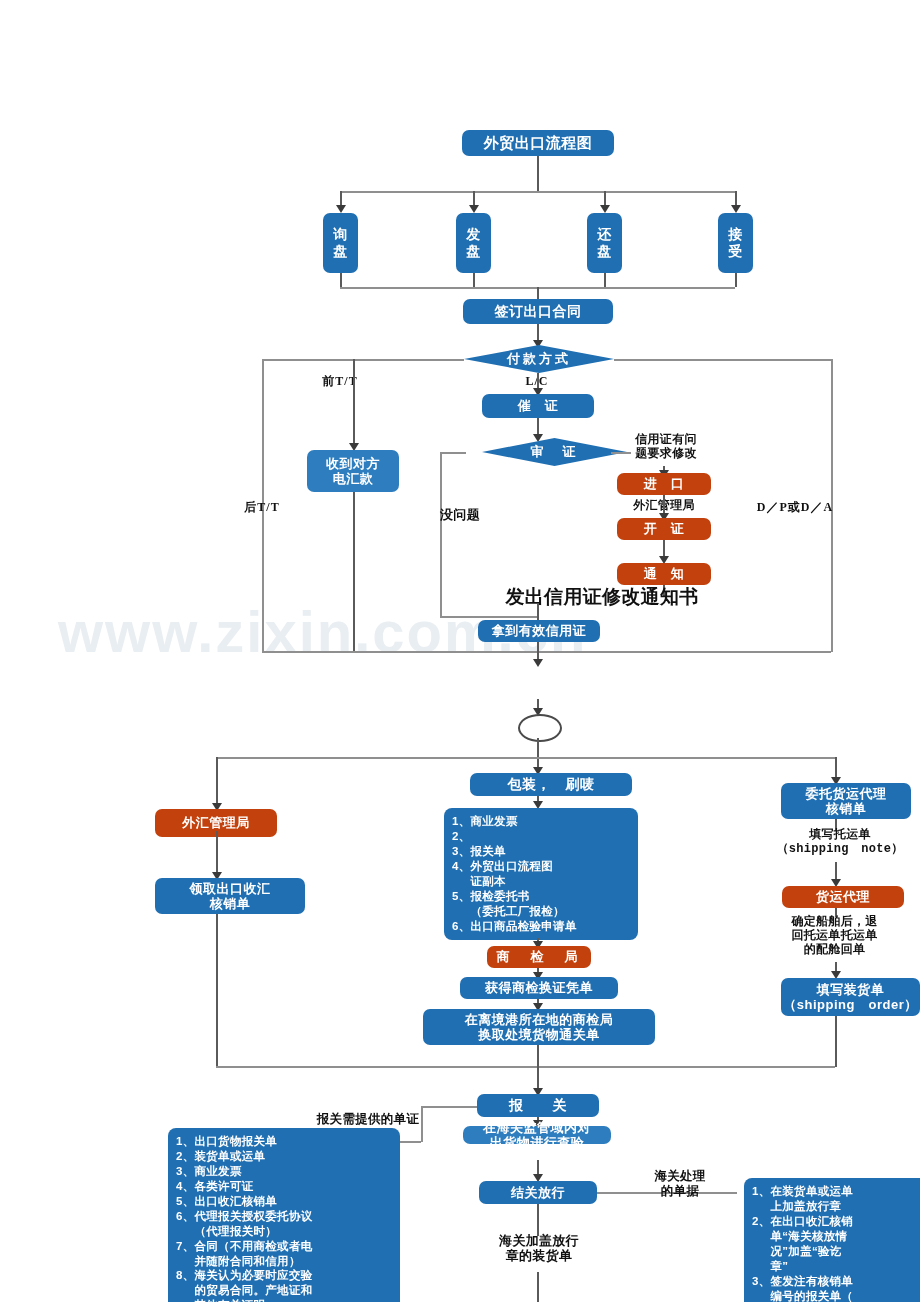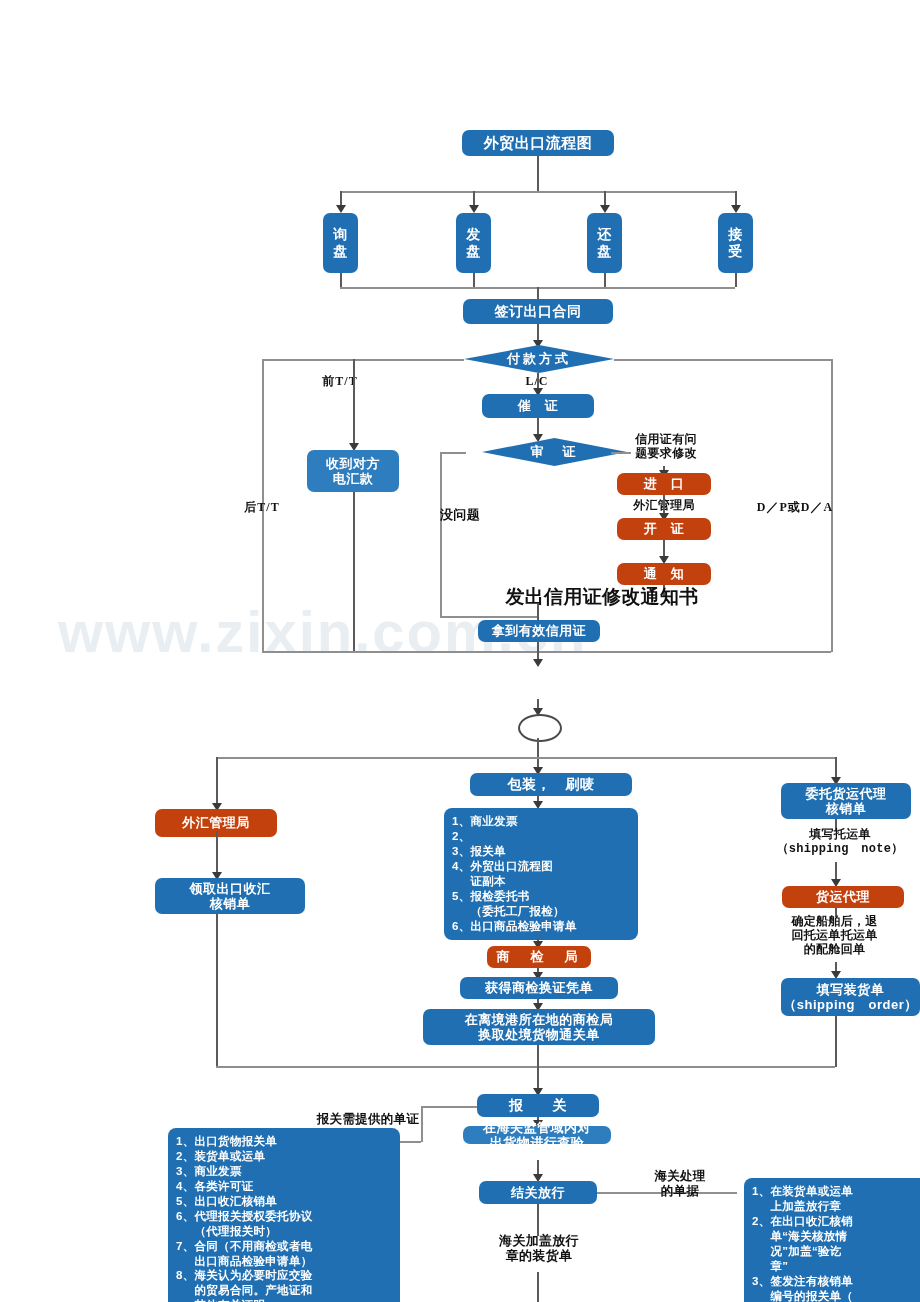--- a/index.html
+++ b/index.html
@@ -296,21 +296,21 @@
       <li>
           <span class="num">5、</span>
           <span class="txt">出口收汇核销单</span>
         </li>
       <li>
           <span class="num">6、</span>
           <span class="txt"><span>代理报关授权委托协议</span><span class="sub">（代理报关时）</span></span>
         </li>
       <li>
           <span class="num">7、</span>
-          <span class="txt"><span>合同（不用商检或者电</span><span class="sub">出口商品检验申请单）</span></span>
+          <span class="txt"><span>合同（不用商检或者电</span><span class="sub">并随附合同和信用）</span></span>
         </li>
       <li>
           <span class="num">8、</span>
           <span class="txt"><span>海关认为必要时应交验</span><span class="sub" style="white-space:pre-line;">的贸易合同。产地证和
 其他有关证明</span></span>
         </li>
     </ol>
   </div>
 
   <div class="listbox" style="left:744px;top:1178px;width:200px;font-size:11.5px;">

